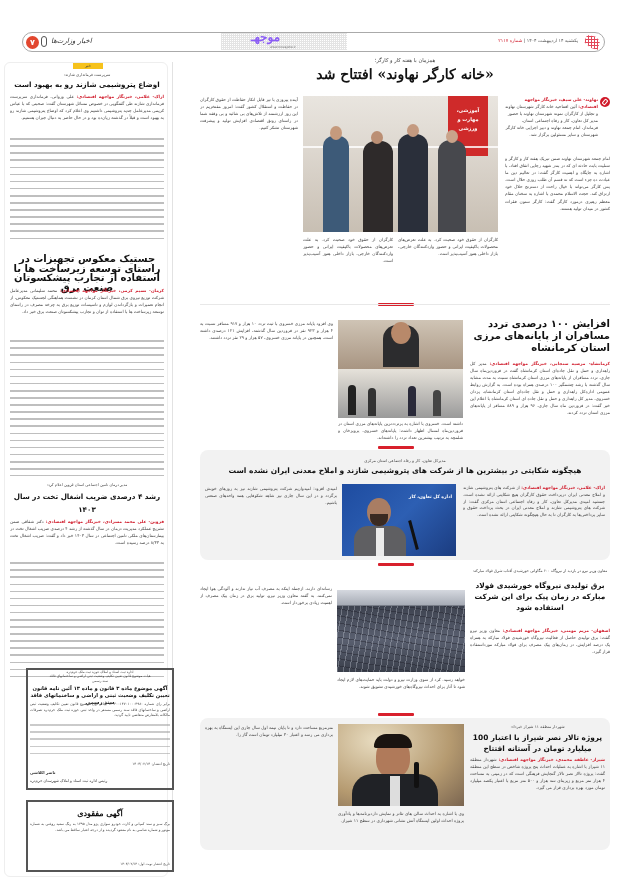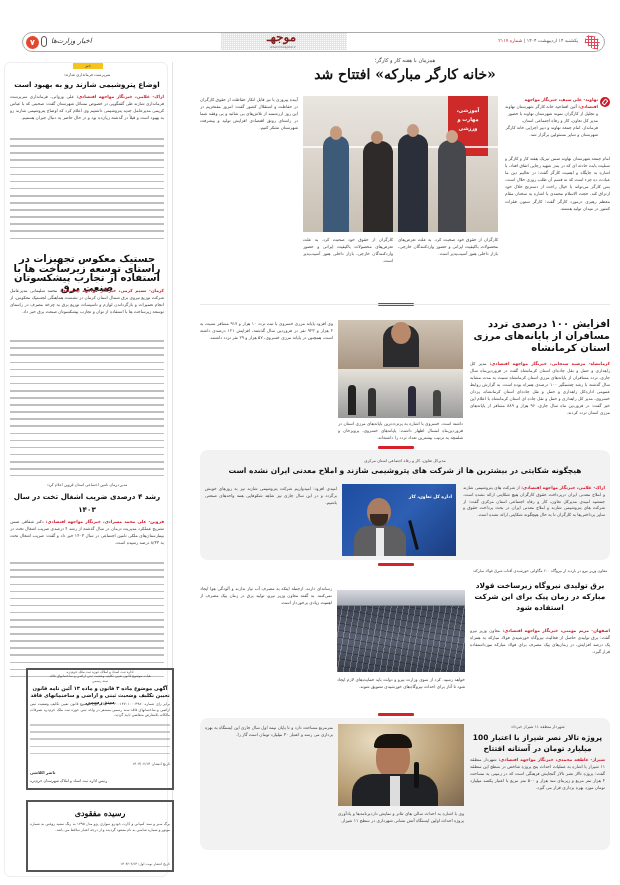--- a/index.html
+++ b/index.html
@@ -4,21 +4,21 @@
 <style>
 *{box-sizing:border-box;margin:0;padding:0}
 html,body{width:620px;height:885px;background:#fff;overflow:hidden}
 body{font-family:"DejaVu Sans",sans-serif;color:#333;direction:rtl;position:relative}
 .abs{position:absolute}
 .masthead{position:absolute;left:22px;top:32px;width:583px;height:20px;border:1.5px solid #aaa;border-radius:10px;background:#fff}
 .mh-date{position:absolute;right:26px;top:5px;font-size:4.6px;color:#555;white-space:nowrap}
 .mh-date .num{color:#d01a2a}
 .mh-map{position:absolute;right:4px;top:2px;width:16px;height:15px;background:radial-gradient(circle,#e3485a 1px,transparent 1.3px) 0 0/3px 3px;clip-path:polygon(20% 0,70% 10%,100% 40%,85% 100%,40% 85%,0 45%)}
 .mh-logo-band{position:absolute;left:198px;top:0;width:126px;height:17px;background:repeating-linear-gradient(0deg,#e4e4e4 0 1px,transparent 1px 2px),repeating-linear-gradient(90deg,#e4e4e4 0 1px,transparent 1px 2px)}
-.mh-logo{position:absolute;left:244px;top:-3px;font-family:"DejaVu Serif",serif;font-size:12px;font-weight:bold;color:#7f1d1d;letter-spacing:-1px}
+.mh-logo{position:absolute;left:228px;top:-3px;font-family:"DejaVu Serif",serif;font-size:12px;font-weight:bold;color:#8b5cf6;letter-spacing:-1px}
 .mh-url{position:absolute;left:247px;top:12px;font-size:3px;color:#777;direction:ltr}
 .mh-section{position:absolute;left:28px;top:4px;font-family:"DejaVu Serif",serif;font-size:7px;color:#333;font-style:italic}
 .mh-page{position:absolute;left:3px;top:2.5px;width:13px;height:13px;border-radius:50%;background:#e2472f;color:#fff;font-size:8px;font-weight:bold;text-align:center;line-height:13px}
 .mh-icon{position:absolute;left:18px;top:3px;width:6px;height:11px;border:1px solid #555;border-radius:3px}
 .col-sep{position:absolute;background:#ddd}
 .kicker{font-size:4.4px;color:#444;text-align:center}
 .head{font-weight:bold;text-align:center;color:#111}
 .byline{color:#d01a2a;font-weight:bold}
 .body-text{font-size:4.3px;line-height:7.1px;color:#444;text-align:justify}
 .lines{background:repeating-linear-gradient(180deg,transparent 0 2.2px,#8a8a8a 2.2px 3.8px,transparent 3.8px 7.1px);opacity:.55}
@@ -43,21 +43,21 @@
   <div class="mh-url">www.movajehe.ir</div>
   <div class="mh-section">اخبار وزارت‌ها</div>
   <div class="mh-icon"></div>
   <div class="mh-page">۷</div>
 </div>
 
 <div class="col-sep" style="left:172px;top:62px;width:1px;height:810px;background:#e2e2e2"></div>
 <div style="position:absolute;left:4px;top:62px;width:164px;height:815px;border:1px solid #eee;border-radius:6px"></div>
 
 <div class="abs kicker" style="left:200px;top:57px;width:410px;font-size:5.2px">همزمان با هفته کار و کارگر؛</div>
-<div class="abs head" style="left:200px;top:66px;width:410px;font-size:14px;font-family:'DejaVu Serif',serif">«خانه کارگر مبارکه» افتتاح شد</div>
+<div class="abs head" style="left:200px;top:66px;width:410px;font-size:14px;font-family:'DejaVu Serif',serif">«خانه کارگر نهاوند» افتتاح شد</div>
 
 <div class="abs" style="left:505px;top:96px;width:105px">
   <div style="display:flex;gap:2px;align-items:flex-start">
     <span style="flex:0 0 10px;height:10px;border-radius:50%;background:#d01a2a;margin-top:1px;position:relative">
         <span style="position:absolute;left:3px;top:2px;width:4px;height:6px;border:1px solid #fff;border-radius:1px;transform:rotate(40deg)"></span>
       </span>
     <div style="font-size:4.3px;line-height:7px;color:#444">
       <span class="byline">نهاوند- علی سیف، خبرنگار مواجهه اقتصادی:</span>
       <span>آئین افتتاحیه خانه کارگر شهرستان نهاوند و تجلیل از کارگران نمونه شهرستان نهاوند با حضور مدیر کل تعاون، کار و رفاه اجتماعی استان، فرمانداز، امام جمعه نهاوند و دبیر اجرایی خانه کارگر شهرستان و سایر مسئولین برگزار شد.</span>
     </div>
@@ -121,21 +121,21 @@
   <div style="position:absolute;left:28px;top:30px;width:18px;height:12px;background:#3a2a22;border-radius:0 0 8px 8px"></div>
   <div style="position:absolute;left:12px;top:42px;width:52px;height:30px;background:#5f5f62;border-radius:14px 14px 0 0"></div>
   <div style="position:absolute;left:34px;top:44px;width:8px;height:28px;background:#eaeaea"></div>
   <div style="position:absolute;left:70px;top:36px;width:3px;height:30px;background:#111;transform:rotate(-15deg)"></div>
 </div>
 <div class="abs body-text" style="left:205px;top:485px;width:132px;height:70px;overflow:hidden">امیدی افزود: امیدواریم شرکت پتروشیمی شازند نیز به روزهای خوبش برگردد و در این سال جاری نیز شاهد شکوفایی همه واحدهای صنعتی باشیم.</div>
 
 <div class="redbar" style="left:378px;top:563px;width:36px"></div>
 
 <div class="abs kicker" style="left:470px;top:568px;width:140px;font-size:3.8px;line-height:5px">معاون وزیر نیرو در بازدید از نیروگاه ۶۰۰ مگاواتی خورشیدی آفتاب شرق فولاد مبارکه:</div>
-<div class="abs head" style="left:470px;top:580px;width:140px;font-size:7.4px;line-height:11px">برق تولیدی نیروگاه زیرساخت فولاد مبارکه در زمان پیک برای این شرکت استفاده شود</div>
+<div class="abs head" style="left:470px;top:580px;width:140px;font-size:7.4px;line-height:11px">برق تولیدی نیروگاه خورشیدی فولاد مبارکه در زمان پیک برای این شرکت استفاده شود</div>
 <div class="abs" style="left:470px;top:627px;width:140px;font-size:4.3px;line-height:7px;color:#444;text-align:justify;height:82px;overflow:hidden">
   <span class="byline">اصفهان- مریم مومنی، خبرنگار مواجهه اقتصادی:</span>
   <span>معاون وزیر نیرو گفت: برق تولیدی حاصل از فعالیت نیروگاه خورشیدی فولاد مبارکه به همراه یک درصد افزایش، در زمان‌های پیک مصرف برای فولاد مبارکه مورداستفاده قرار گیرد.</span>
 </div>
 <div class="photo" style="left:337px;top:590px;width:128px;height:82px;background:linear-gradient(180deg,#d5d8df 0%,#a7acb6 18%,#3e4350 20%,#5a6070 60%,#3a3f4b 100%)">
   <div style="position:absolute;inset:16px 0 0 0;background:repeating-linear-gradient(100deg,transparent 0 5px,rgba(200,205,215,.35) 5px 6px),repeating-linear-gradient(10deg,transparent 0 6px,rgba(30,30,40,.4) 6px 7px)"></div>
 </div>
 <div class="abs body-text" style="left:337px;top:676px;width:128px;height:32px;overflow:hidden">خواهد رسید. کرد از سوی وزارت نیرو و دولت باید حمایت‌های لازم ایجاد شود تا آثار برای احداث نیروگاه‌های خورشیدی تشویق شوند.</div>
 <div class="abs body-text" style="left:200px;top:585px;width:132px;height:124px;overflow:hidden">رسانه‌ای دارند، ازجمله اینکه به مصرف آب نیاز ندارند و آلودگی هوا ایجاد نمی‌کنند. به گفته معاون وزیر نیرو، تولید برق در زمان پیک مصرف از اهمیت زیادی برخوردار است.</div>
 
@@ -189,15 +189,15 @@
   <div>سند رسمی</div>
 </div>
 <div class="abs head" style="left:28px;top:685px;width:144px;font-size:5.2px;line-height:7px">آگهی موضوع ماده ۳ قانون و ماده ۱۳ آئین نامه قانون تعیین تکلیف وضعیت ثبتی و اراضی و ساختمانهای فاقد سند رسمی</div>
 <div class="abs" style="left:30px;top:702px;width:140px;font-size:3.6px;line-height:5.7px;color:#444;text-align:justify;height:56px;overflow:hidden">برابر رای شماره ۱۴۰۳۰۰۱۴۷۰۱۰۰۰۴۹۸۰ هیات اول موضوع قانون تعیین تکلیف وضعیت ثبتی اراضی و ساختمانهای فاقد سند رسمی مستقر در واحد ثبتی حوزه ثبت ملک خرم‌دره تصرفات مالکانه بلامعارض متقاضی تایید گردید.</div>
 <div class="abs lines" style="left:30px;top:722px;width:140px;height:36px;opacity:.45"></div>
 <div class="abs" style="left:30px;top:762px;width:140px;font-size:3.6px;color:#444">تاریخ انتشار: ۱۴۰۴/۰۲/۱۴</div>
 <div class="abs" style="left:30px;top:770px;width:140px;font-size:4px;color:#333;font-weight:bold;text-align:left">ناصر اکلاشی</div>
 <div class="abs" style="left:30px;top:778px;width:140px;font-size:3.8px;color:#333;text-align:left">رئیس اداره ثبت اسناد و املاک شهرستان خرم‌دره</div>
 
 <div class="ad-box" style="left:26px;top:800px;width:148px;height:72px;border:2px double #555"></div>
-<div class="abs head" style="left:28px;top:808px;width:144px;font-size:8px;font-family:'DejaVu Serif',serif">رسیده مفقودی</div>
+<div class="abs head" style="left:28px;top:808px;width:144px;font-size:8px;font-family:'DejaVu Serif',serif">آگهی مفقودی</div>
 <div class="abs" style="left:30px;top:822px;width:140px;font-size:3.6px;line-height:5.6px;color:#444;text-align:justify;height:36px;overflow:hidden">برگ سبز و سند کمپانی و کارت خودرو سواری پژو مدل ۱۳۹۵ به رنگ سفید روغنی به شماره موتور و شماره شاسی به نام مفقود گردیده و از درجه اعتبار ساقط می باشد.</div>
 <div class="abs" style="left:30px;top:862px;width:140px;font-size:3.4px;color:#444">تاریخ انتشار نوبت اول: ۱۴۰۴/۰۲/۱۴</div>
 
 </body></html>

